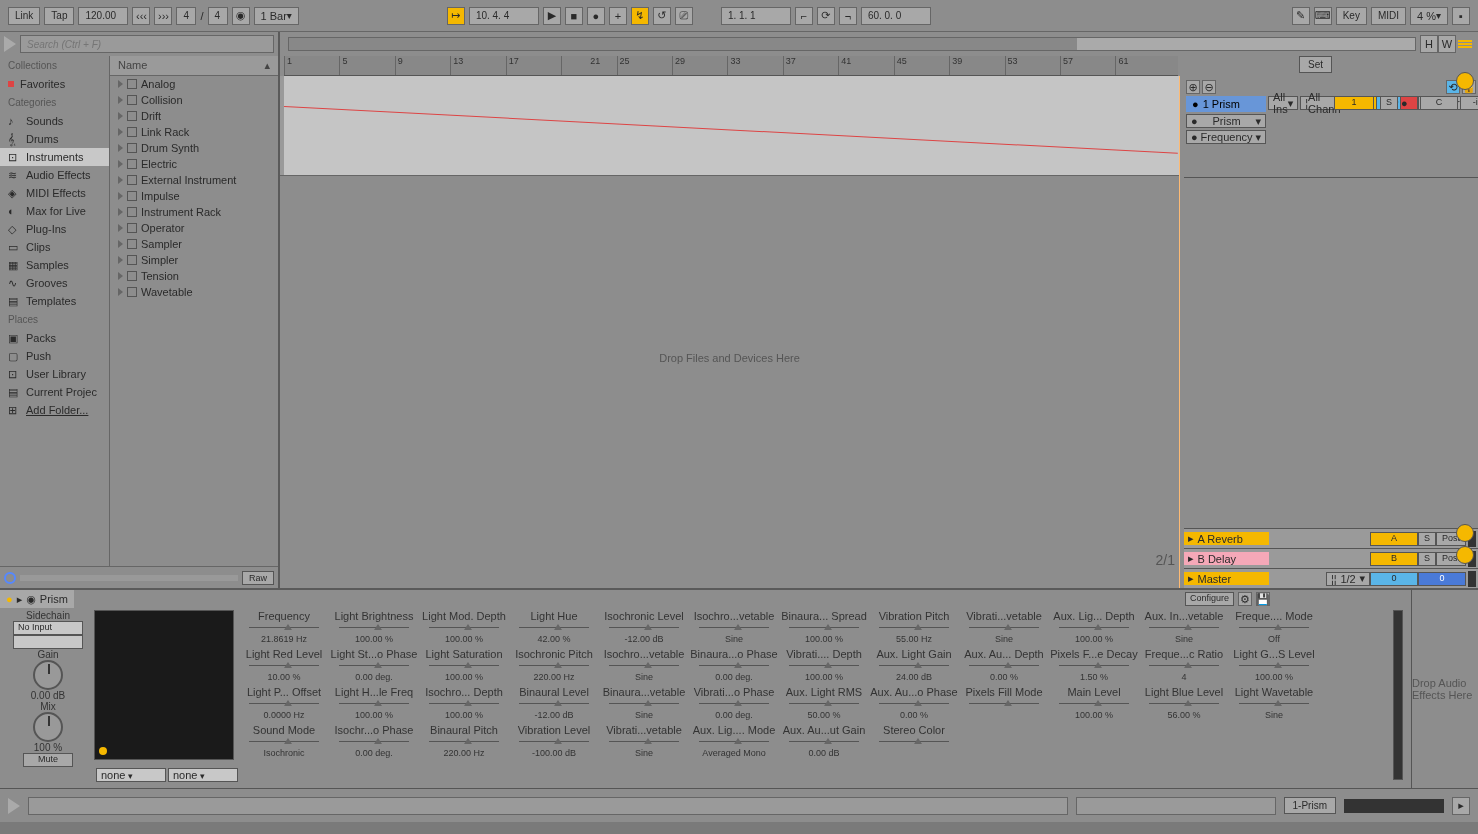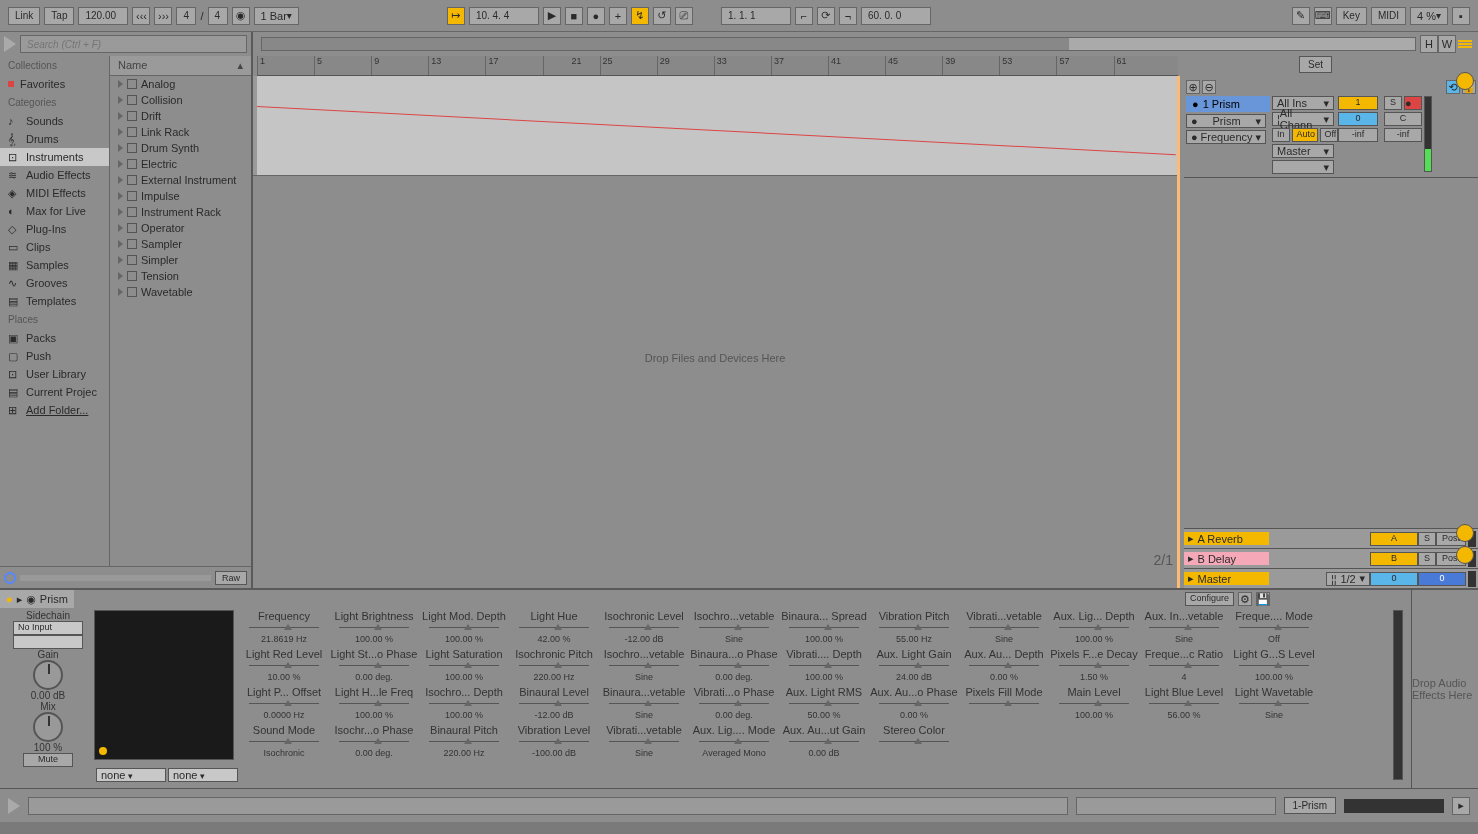--- a/index.html
+++ b/index.html
@@ -2,21 +2,21 @@
 <html><head>
 <meta charset="utf-8">
 <style>
 *{margin:0;padding:0;box-sizing:border-box;font-family:Arial,sans-serif;font-size:11px;user-select:none}
 body{background:#7a7a7a;width:1478px;height:834px;overflow:hidden;color:#2a2a2a}
 .toolbar{height:32px;background:#8d8d8d;border-bottom:1px solid #666;display:flex;align-items:center;padding:0 8px;gap:4px}
 .tb-box{background:#a8a8a8;border:1px solid #666;height:18px;padding:0 6px;display:flex;align-items:center;font-size:10px}
 .tb-btn{background:#a8a8a8;border:1px solid #666;height:18px;width:18px;display:flex;align-items:center;justify-content:center;cursor:pointer}
 .tb-btn.yellow{background:#f5b800}
 .main{display:flex;height:556px}
-.browser{width:253px;background:#8d8d8d;border-right:2px solid #5a5a5a;display:flex;flex-direction:column}
+.browser{width:280px;background:#8d8d8d;border-right:2px solid #5a5a5a;display:flex;flex-direction:column}
 .browser-header{height:24px;display:flex;align-items:center;padding:0 4px;gap:4px}
 .play-triangle{width:0;height:0;border-left:12px solid #aaa;border-top:8px solid transparent;border-bottom:8px solid transparent}
 .search-box{flex:1;background:#9a9a9a;border:1px solid #666;height:18px;padding:0 6px;color:#555;font-style:italic;font-size:10px}
 .browser-cols{display:flex;flex:1;overflow:hidden}
 .sidebar{width:110px;border-right:1px solid #666;overflow-y:auto}
 .sidebar-section{padding:4px 8px;color:#555;font-size:10px}
 .sidebar-item{padding:3px 8px;display:flex;align-items:center;gap:6px;cursor:pointer;font-size:11px}
 .sidebar-item.selected{background:#c8c8c8}
 .sidebar-item.redmark::before{content:'';width:6px;height:6px;background:#d44}
 .icon-sm{width:12px;height:12px;display:inline-block}
@@ -24,31 +24,31 @@
 .content-header{background:#9a9a9a;border-bottom:1px solid #666;padding:3px 8px;font-size:10px;color:#444;display:flex;justify-content:space-between}
 .content-item{padding:2px 8px;display:flex;align-items:center;gap:4px;cursor:pointer;font-size:11px}
 .content-item .tri{width:0;height:0;border-left:5px solid #666;border-top:4px solid transparent;border-bottom:4px solid transparent}
 .content-item .box{width:10px;height:10px;border:1px solid #555}
 .arrangement{flex:1;background:#8d8d8d;display:flex;flex-direction:column;position:relative}
 .arr-top{height:24px;display:flex;align-items:center;padding:0 4px}
 .overview{flex:1;height:14px;background:#aaa;border:1px solid #666;margin-left:4px;position:relative}
 .overview-region{position:absolute;left:0;top:0;height:100%;width:70%;background:#888}
 .ruler{height:20px;background:#888;border-bottom:1px solid #555;position:relative;margin-left:4px;margin-right:300px}
 .ruler-tick{position:absolute;top:0;font-size:9px;color:#333;border-left:1px solid #666;height:100%;padding-left:2px}
-.tracks{flex:1;position:relative;margin-right:298px;border-right:3px solid #fdba74}
+.tracks{flex:1;position:relative;margin-right:298px;border-right:1px solid #fdba74}
 .track-row{height:100px;background:#9a9a9a;border-bottom:1px solid #666;position:relative}
 .clip-area{position:absolute;left:4px;right:0;top:0;height:100%;background:#c5c5c5}
 .automation-line{position:absolute;left:0;right:0;top:30%;height:2px;transform-origin:left;transform:rotate(3deg)}
 .automation-line::after{content:'';position:absolute;left:0;right:0;top:0;height:1px;background:#d44}
 .drop-hint{position:absolute;left:50%;top:55%;transform:translate(-50%,-50%);color:#555;font-size:11px}
 .track-headers{position:absolute;right:0;top:48px;width:294px;bottom:0}
 .track-header{height:84px;background:#8d8d8d;border-bottom:1px solid #555;padding:2px;display:flex;gap:2px}
 .th-label{background:#6896d8;color:#000;padding:2px 6px;font-size:10px;height:16px;display:flex;align-items:center;gap:4px}
 .th-dd{background:#a8a8a8;border:1px solid #555;height:14px;font-size:9px;padding:0 4px;width:80px;display:flex;align-items:center;justify-content:space-between}
-.th-col2{display:flex;flex-direction:column;gap:2px}
+.th-col2{display:flex;gap:2px}
 .th-btn{background:#a8a8a8;border:1px solid #555;height:14px;font-size:9px;padding:0 4px;text-align:center}
 .th-btn.auto{background:#f5b800}
 .th-num{background:#f5b800;border:1px solid #555;height:14px;font-size:9px;text-align:center;width:40px}
 .th-num.blue{background:#5ab5e8}
 .th-sr{display:flex;gap:2px}
 .th-s{background:#a8a8a8;border:1px solid #555;height:14px;width:18px;font-size:9px;text-align:center}
 .th-r{background:#d44;border:1px solid #555;height:14px;width:18px}
 .return-tracks{position:absolute;bottom:0;left:0;right:0}
 .return-row{height:20px;background:#9a9a9a;border-top:1px solid #555;display:flex;align-items:center}
 .return-label{width:85px;padding:0 4px;font-size:10px;display:flex;align-items:center;gap:4px}

